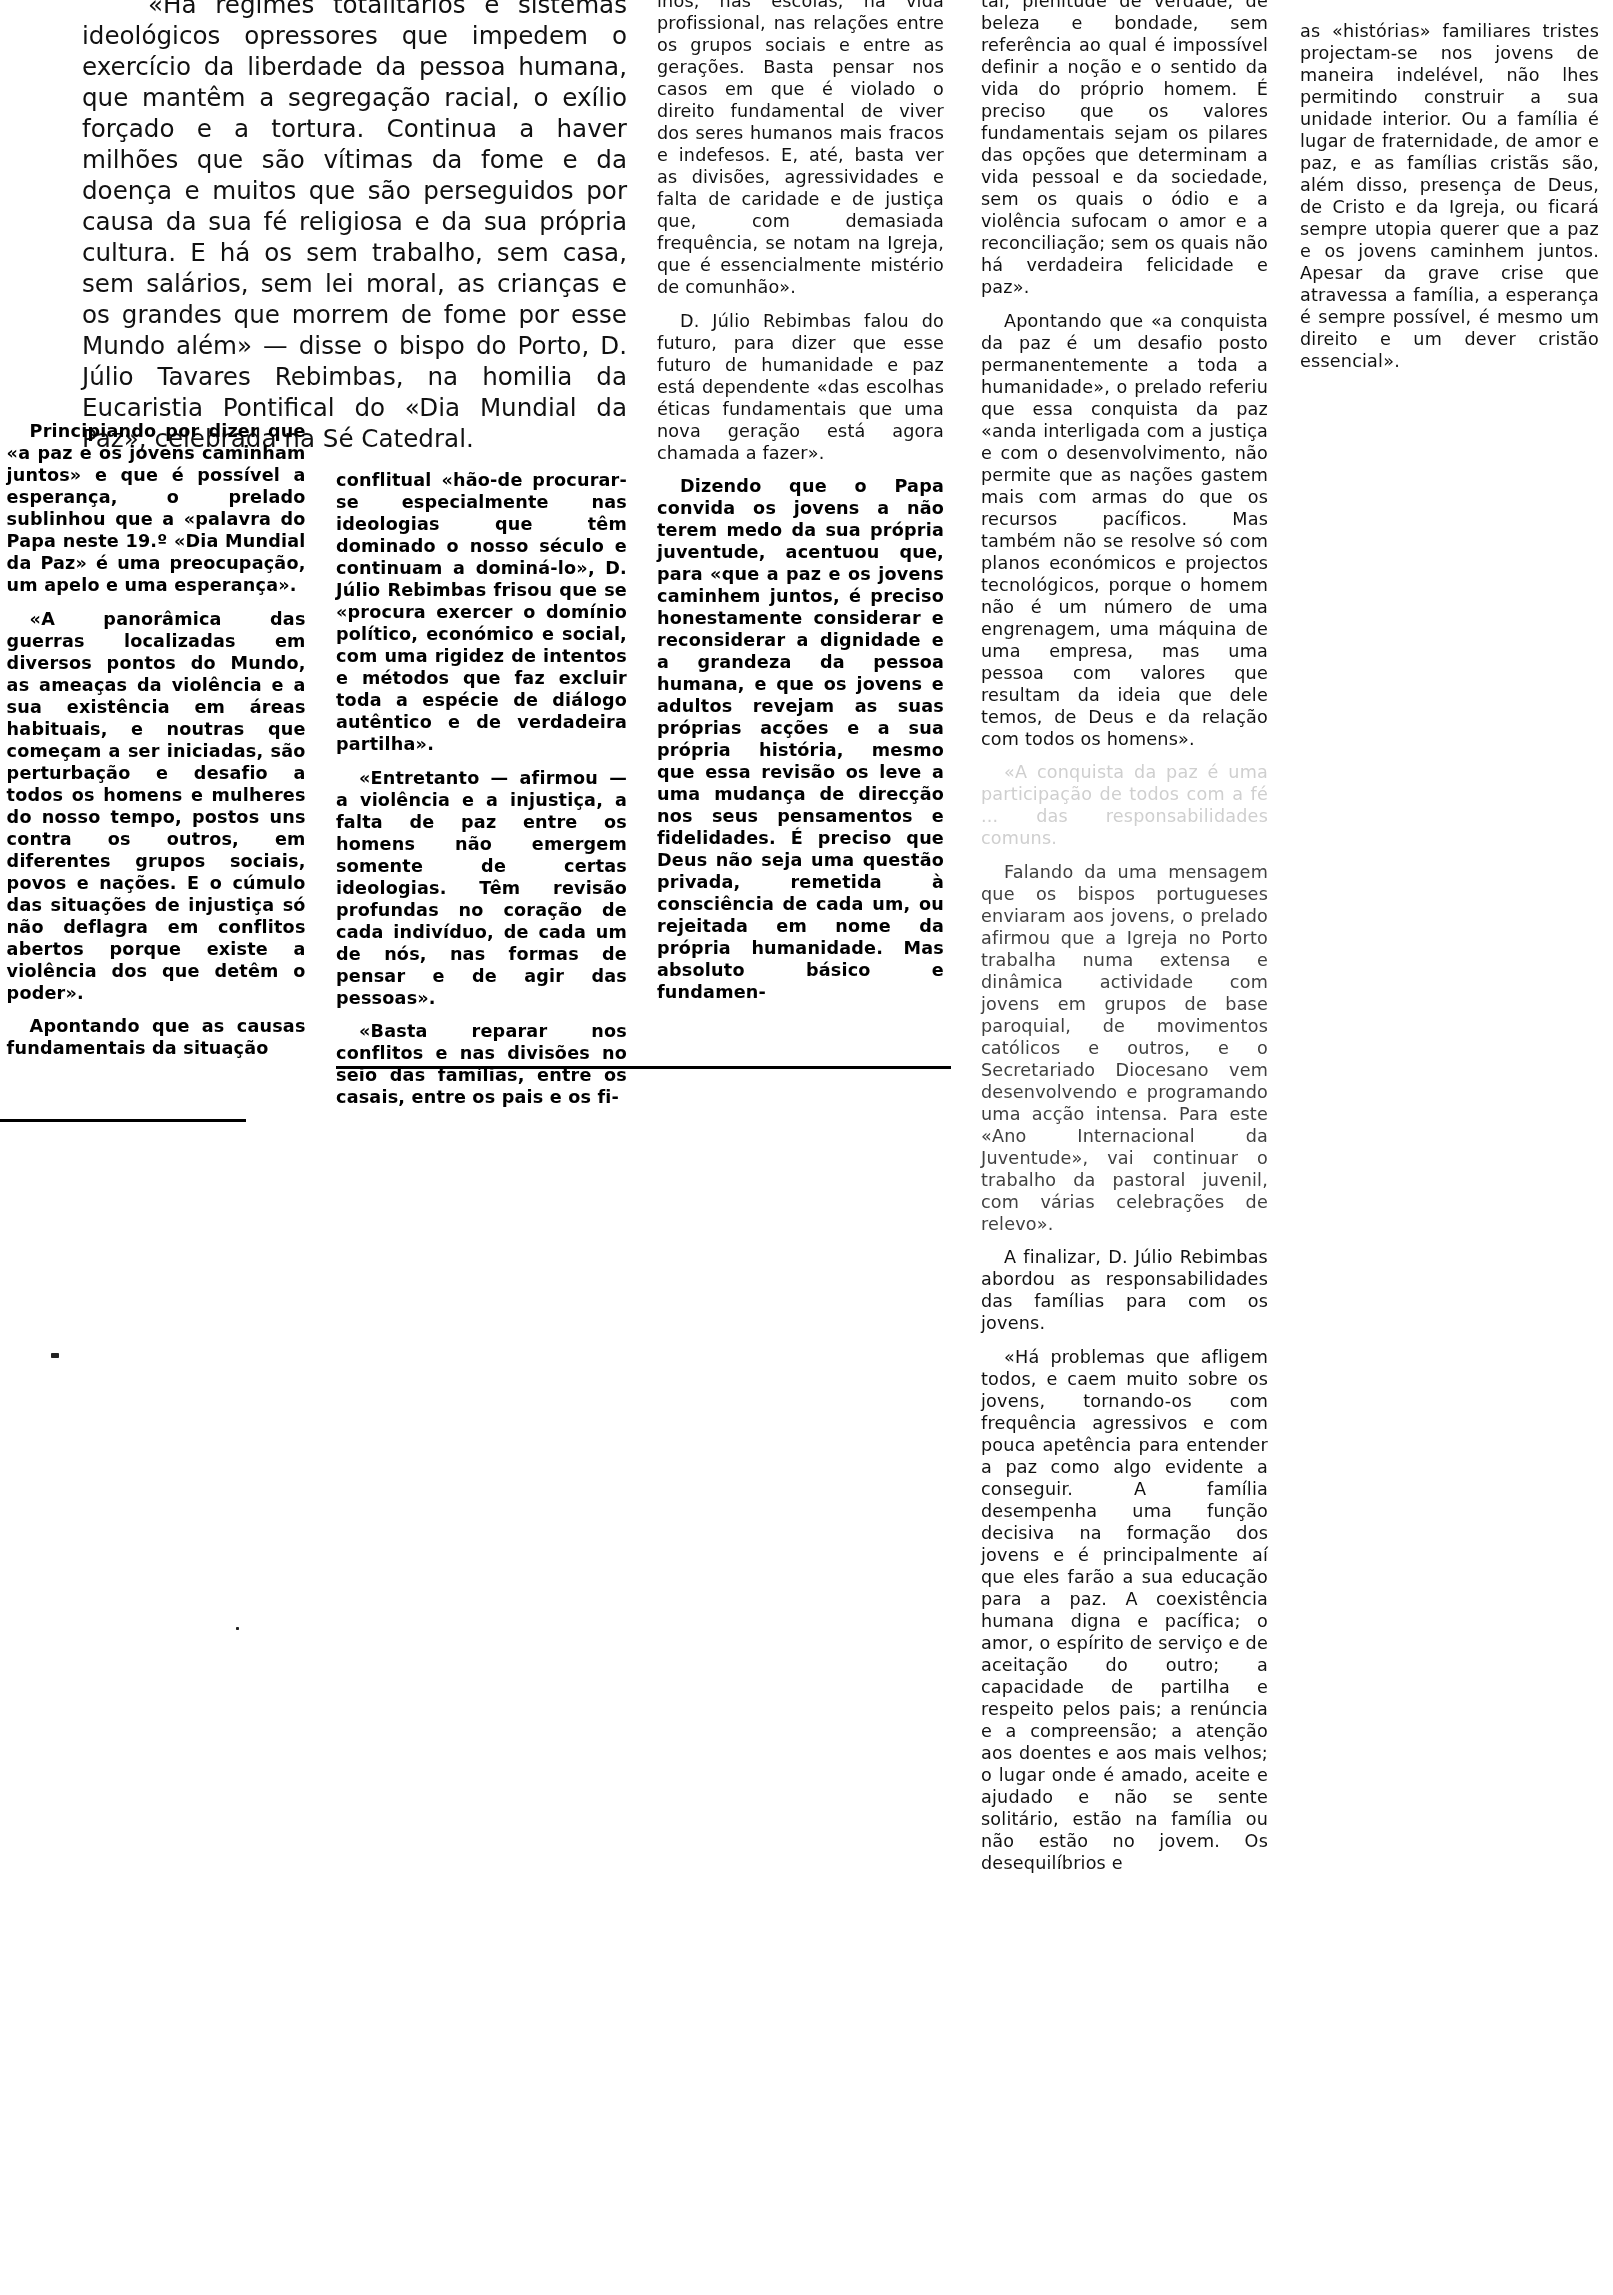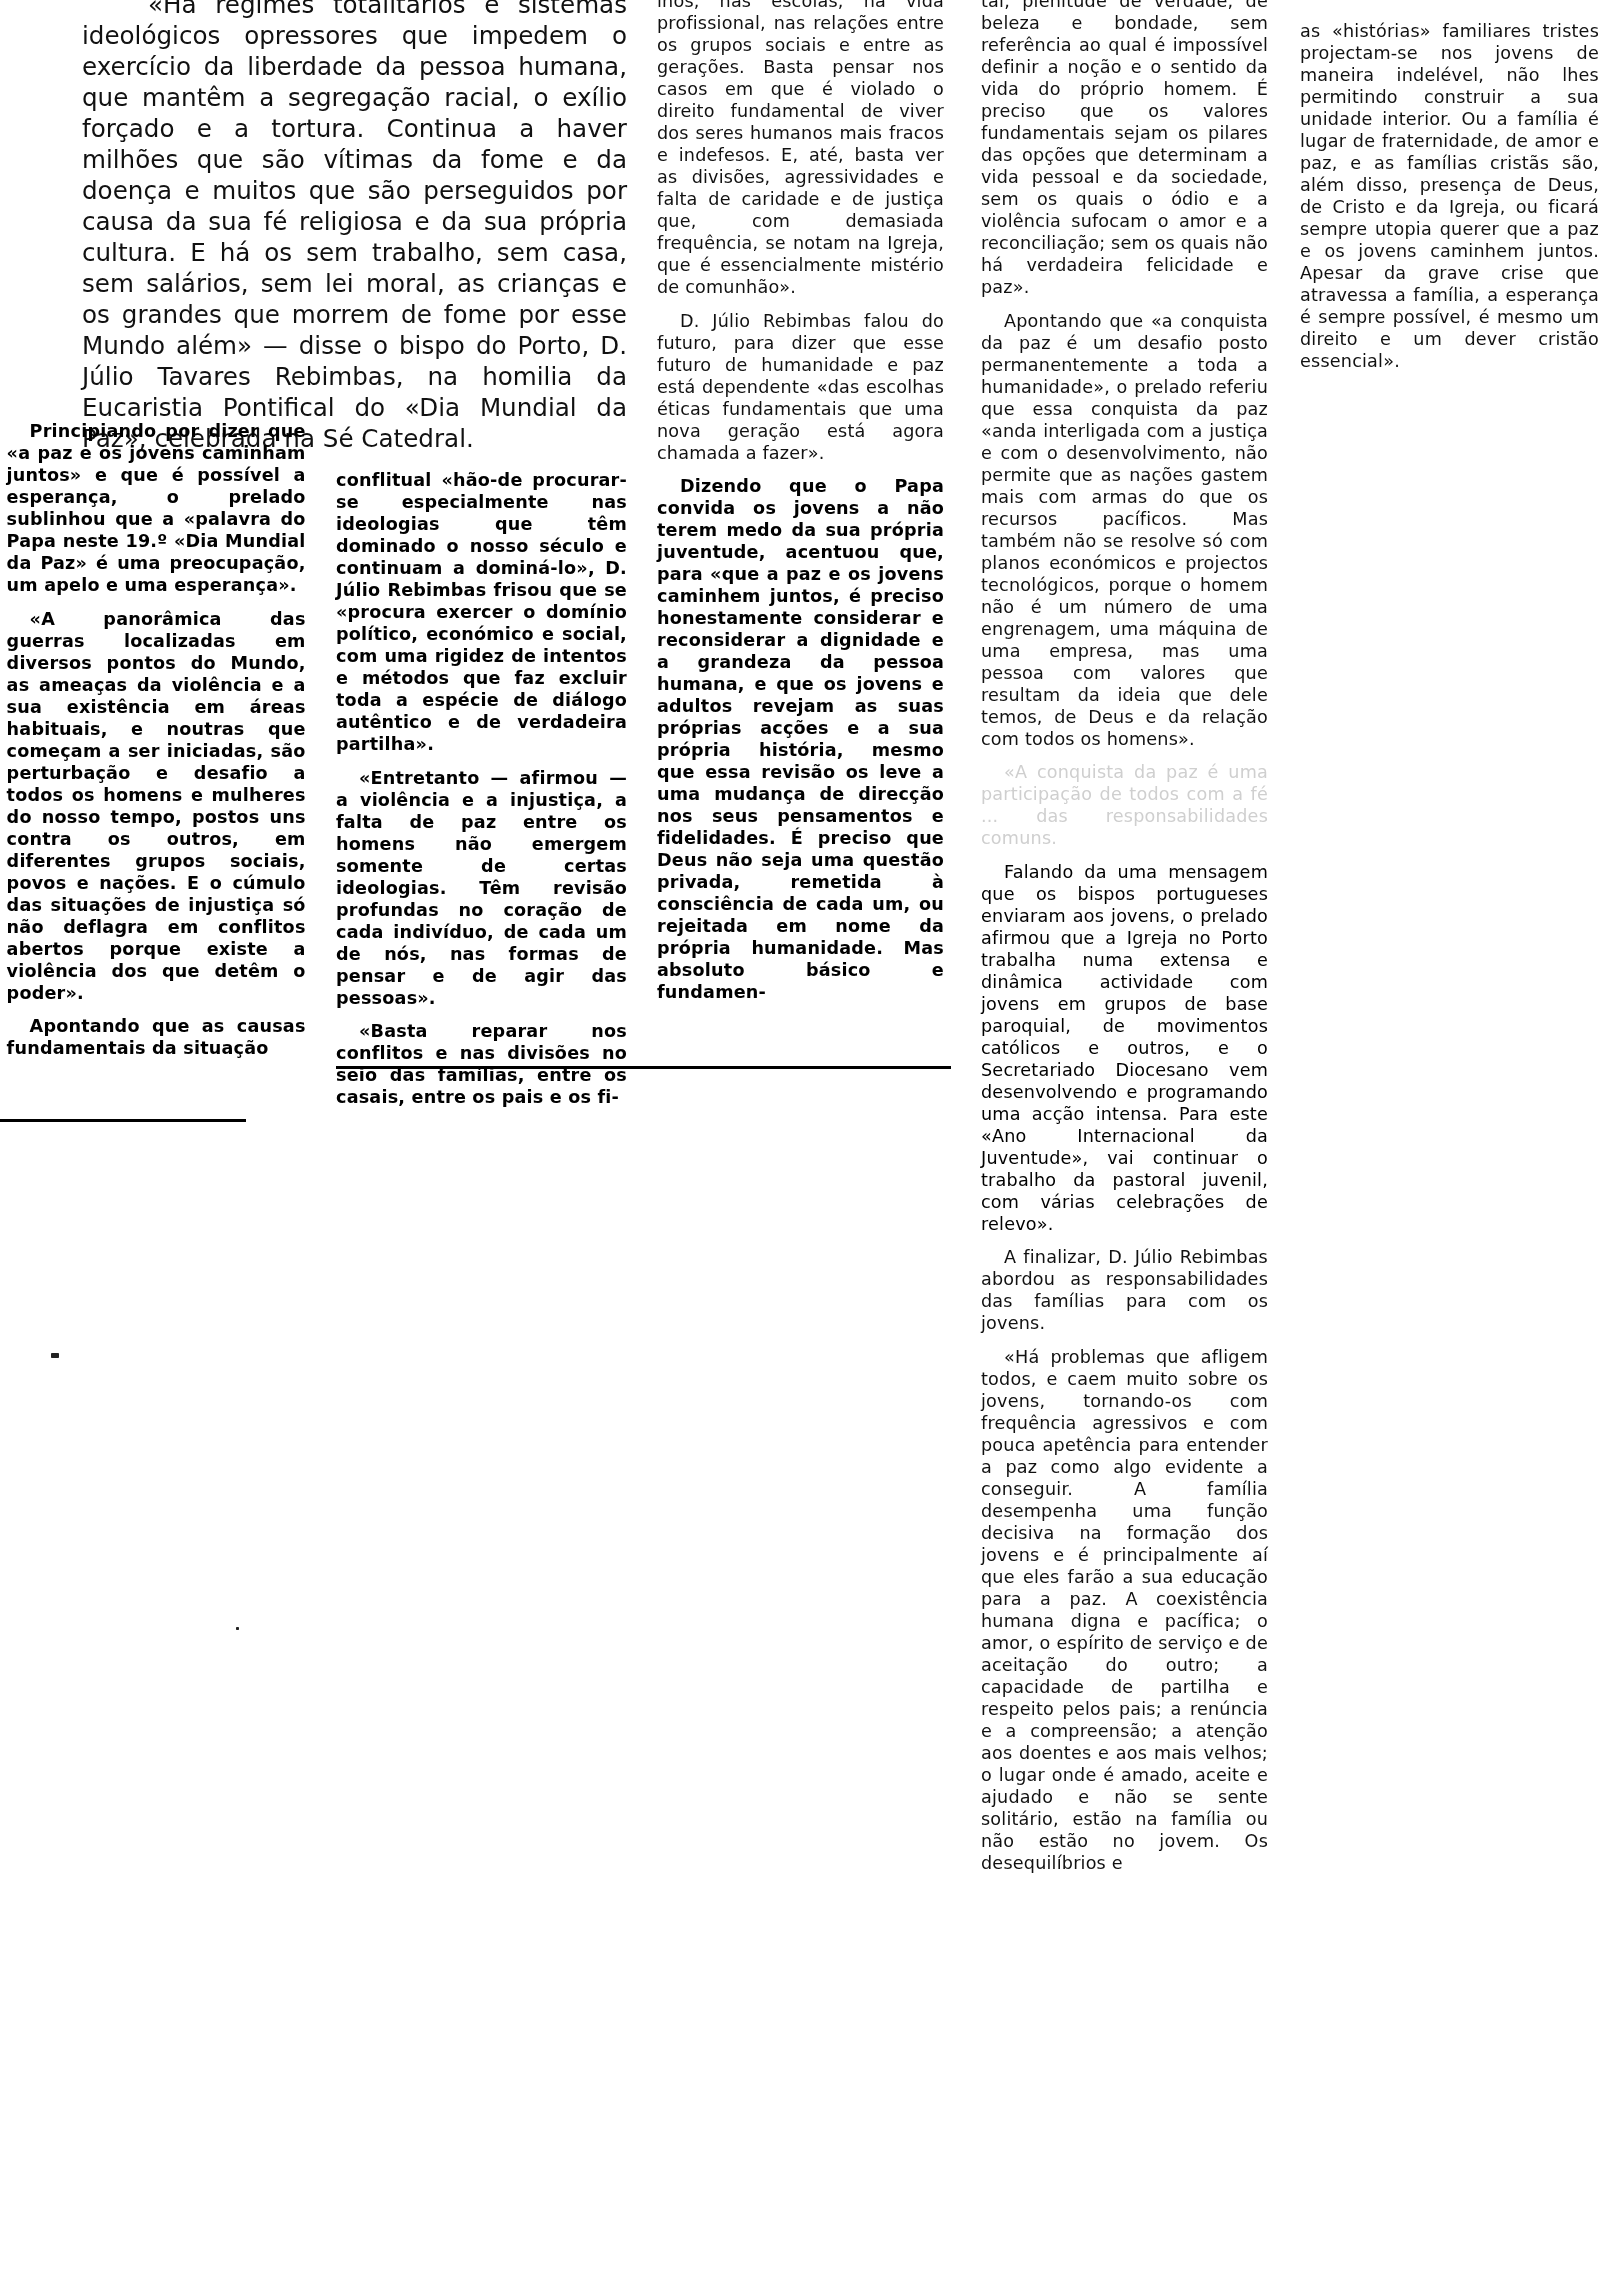--- a/index.html
+++ b/index.html
@@ -3,21 +3,21 @@
 <meta charset="utf-8">
 <style>
   html, body { margin:0; padding:0; background:#ffffff; }
   body { width:1613px; height:2295px; position:relative; overflow:hidden; color:#111; font-family:"DejaVu Sans", sans-serif; }
   .col { position:absolute; font-size:17.6px; line-height:22px; text-align:justify; letter-spacing:0.2px; }
   .col p { margin:0 0 11.5px 0; text-indent:23px; hyphens:auto; }
   .lead { position:absolute; left:82px; top:-11.5px; width:545px; font-size:24.6px; line-height:31px; text-align:justify; }
   .lead p { margin:0; text-indent:66px; }
   .lead .bold { font-weight:normal; }
   .heavy { font-weight:bold; color:#000; }
-  .faint { color:#000000; }
+  .faint { color:#404040; }
   .veryfaint { color:#cfcfcf; }
   .rule { position:absolute; background:#000; }
   .speck { position:absolute; background:#222; border-radius:0.8px; }
 </style>
 </head>
 <body>
 
 <div class="lead">
   <p><span>«Há regimes totalitários e sistemas ideológicos opressores que impedem o exercício da liberdade da pessoa humana, que mantêm a segregação racial, o exílio forçado e a tortura. Continua a haver milhões que são vítimas da fome e da doença e muitos que são perseguidos por causa da sua fé religiosa e da sua própria cultura. E há os sem trabalho, sem casa, sem salários, sem lei moral, as crianças e os grandes que morrem de fome por esse Mundo além» —</span><span class="bold"> disse o bispo do Porto, D. Júlio Tavares Rebimbas, na homilia da Eucaristia Pontifical do «Dia Mundial da Paz», celebrada na Sé Catedral.</span></p>
 </div>

